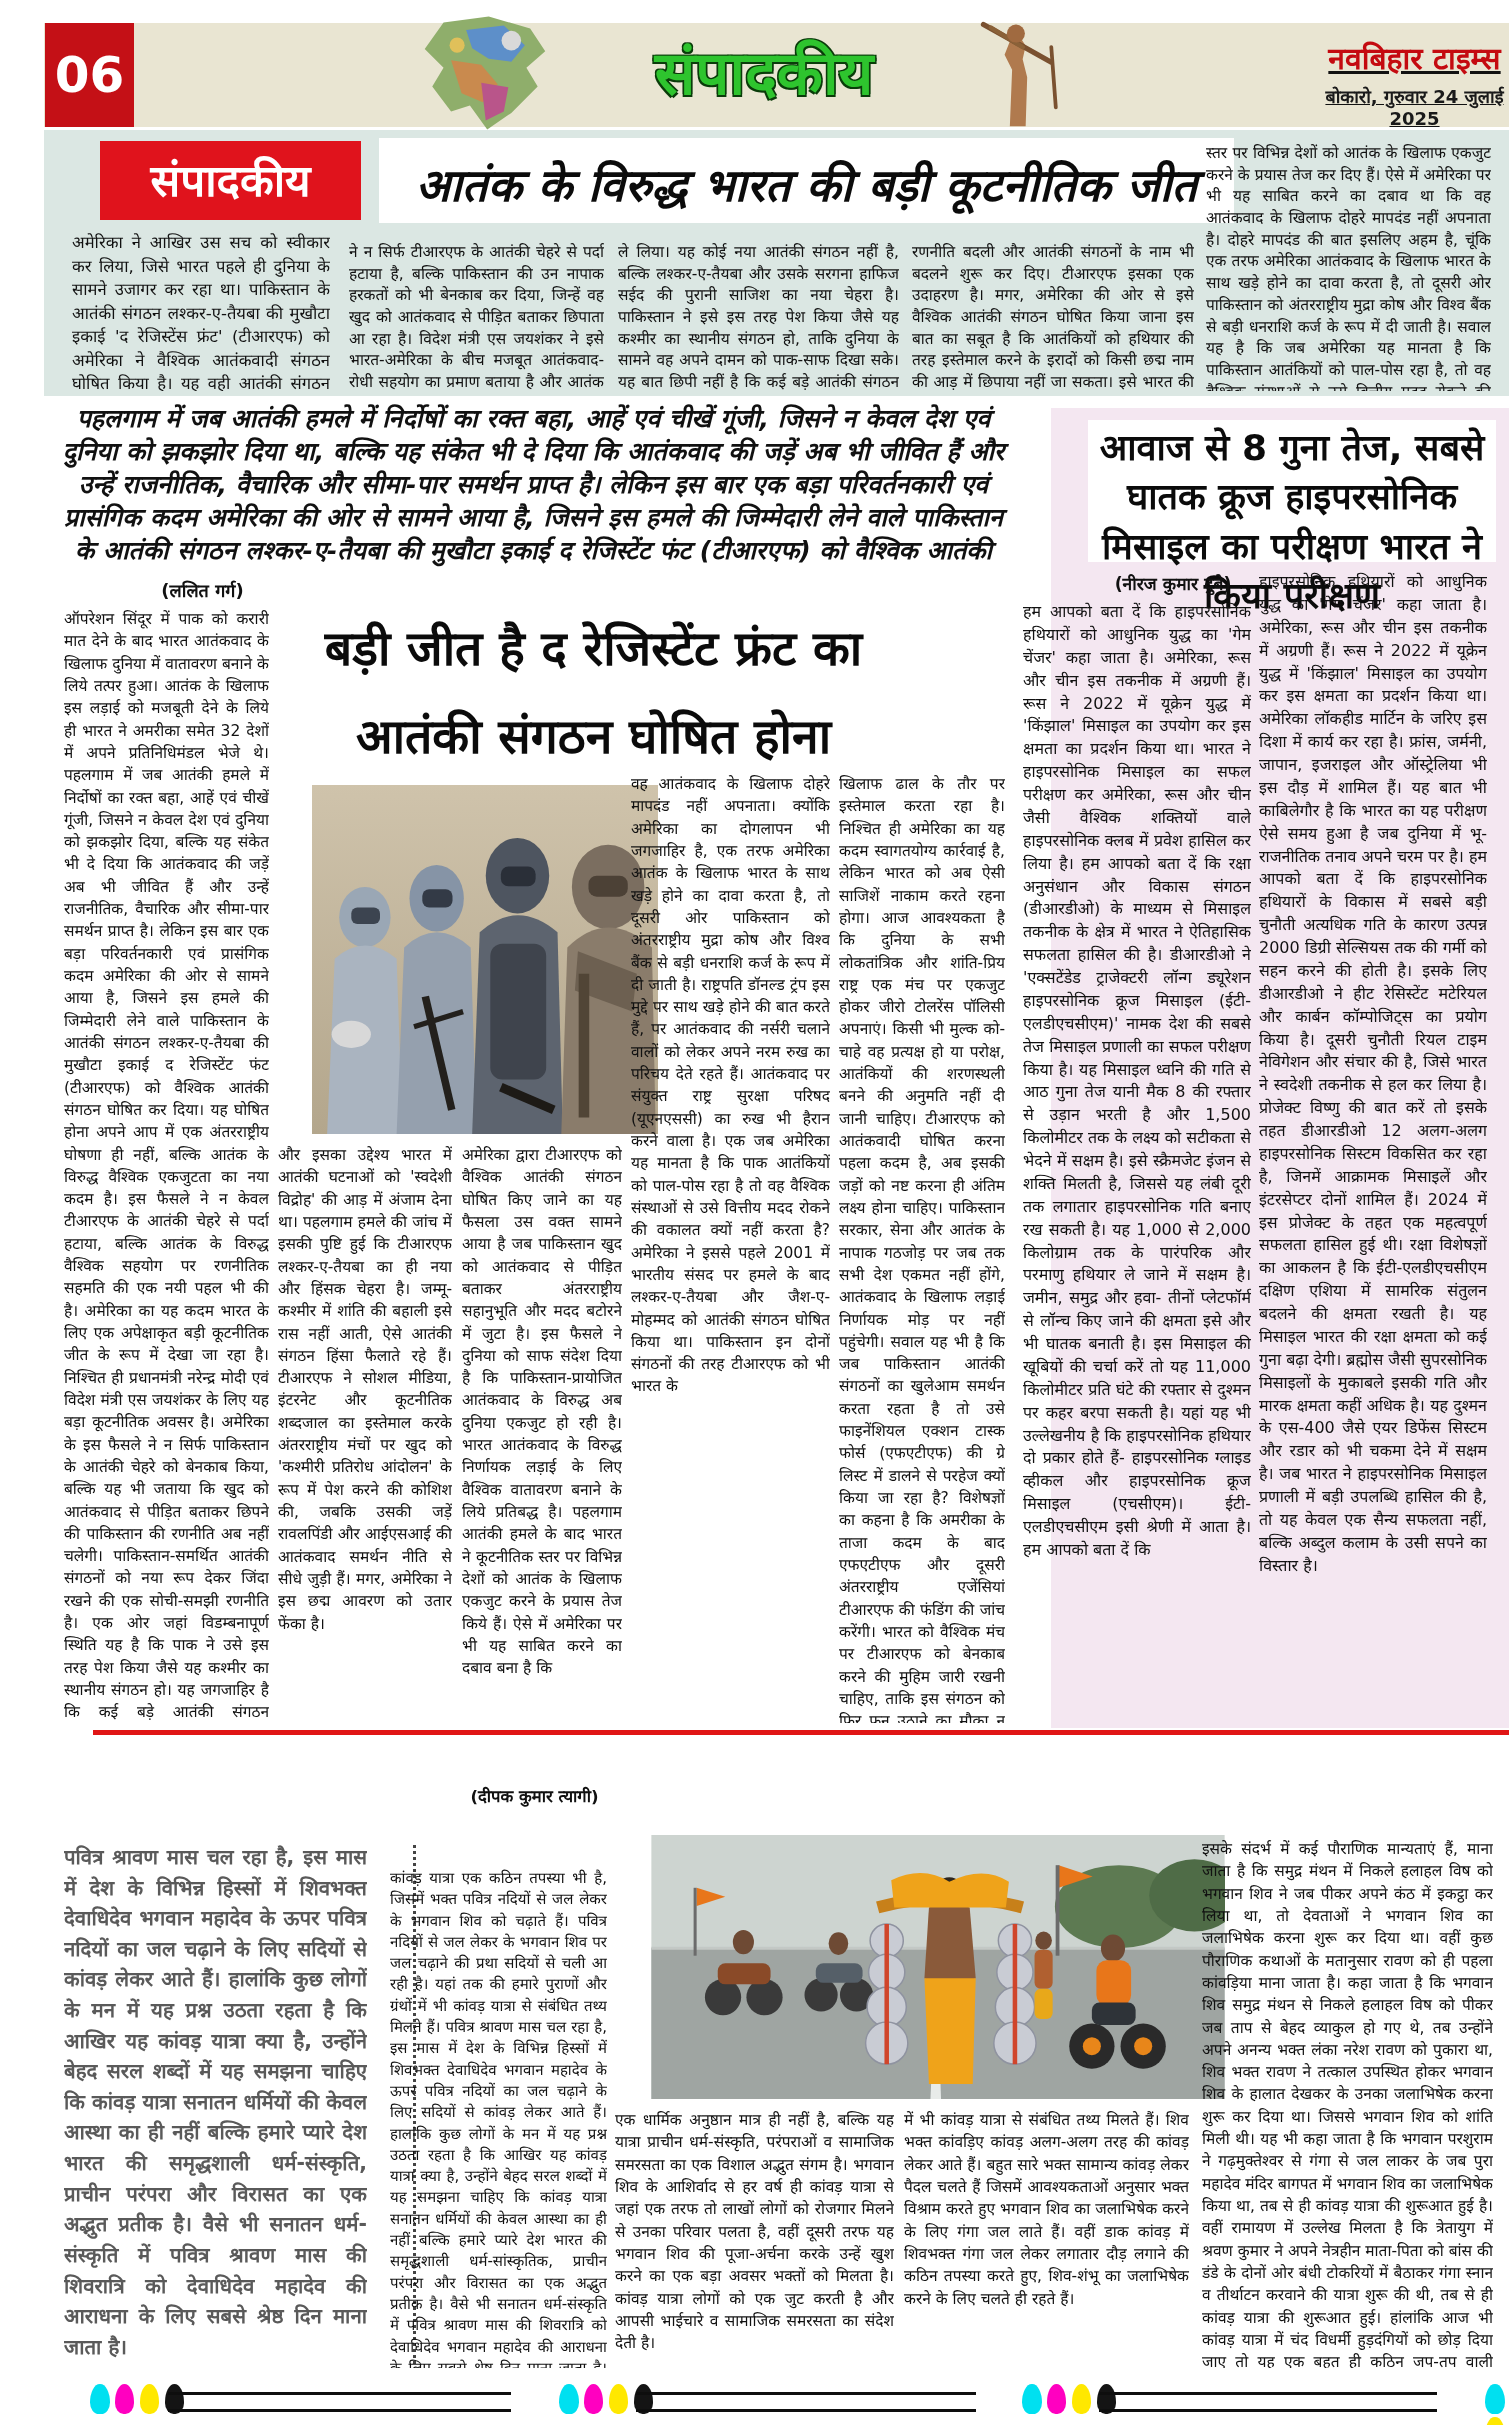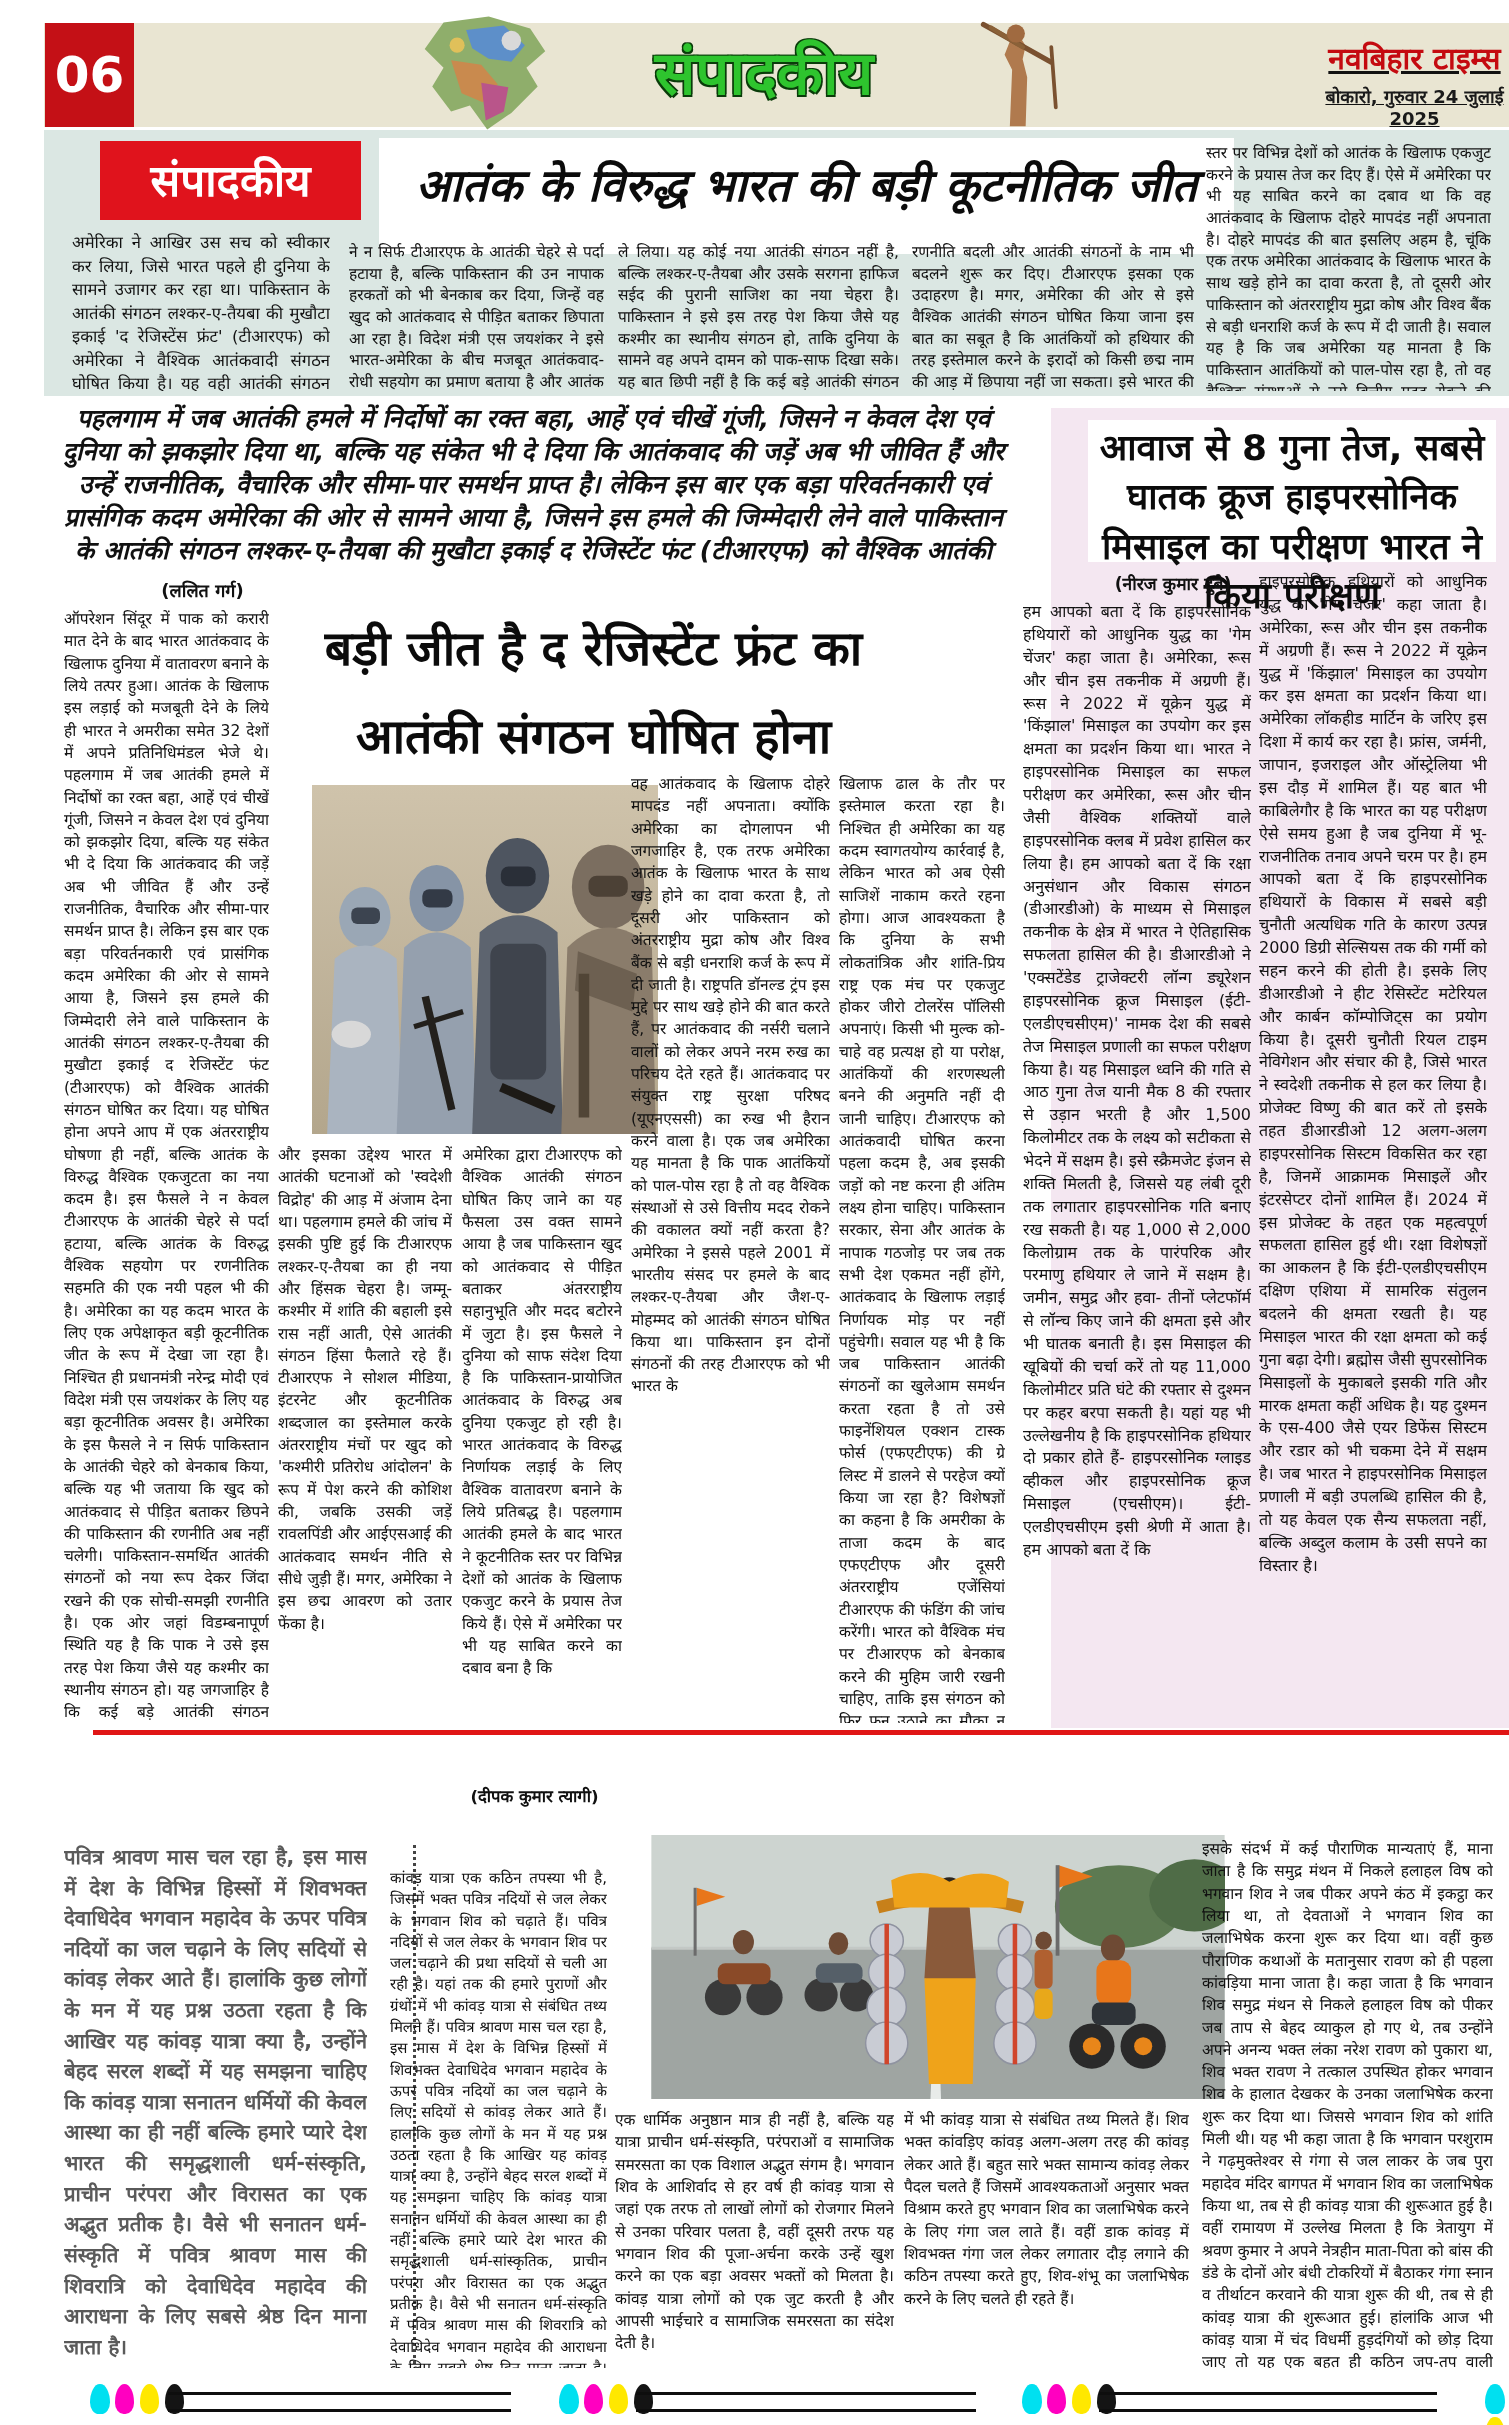--- a/index.html
+++ b/index.html
@@ -61,21 +61,21 @@
 
   <div class="abs" style="left:1276px;top:39px;width:205px;height:75px;text-decoration:underline;">
     <div class="masthead" style="font-size:30px;line-height:39px;">नवबिहार टाइम्स</div>
     <div class="dateline" style="font-size:18px;margin-top:6px;">बोकारो, गुरुवार 24 जुलाई 2025</div>
   </div>
 
   <div class="abs cyan" style="left:7.5px;top:130px;width:1495px;height:266px;"></div>
 
   <div class="abs redbox" style="left:64px;top:141px;width:261px;height:79px;font-size:44px;line-height:79px;">संपादकीय</div>
 
-  <div class="abs whitebox" style="left:343px;top:138px;width:855px;height:116px;">
+  <div class="abs whitebox" style="left:343px;top:138px;width:855px;height:85px;">
     <div class="hl ital" style="font-size:45px;line-height:95px;white-space:nowrap;">आतंक के विरुद्ध भारत की बड़ी कूटनीतिक जीत</div>
   </div>
 
   <div class="col" style="left:72px;top:231px;width:258px;height:160px;font-size:16.6px;line-height:1.42;">अमेरिका ने आखिर उस सच को स्वीकार कर लिया, जिसे भारत पहले ही दुनिया के सामने उजागर कर रहा था। पाकिस्तान के आतंकी संगठन लश्कर-ए-तैयबा की मुखौटा इकाई 'द रेजिस्टेंस फ्रंट' (टीआरएफ) को अमेरिका ने वैश्विक आतंकवादी संगठन घोषित किया है। यह वही आतंकी संगठन है, जिसने पहलगाम में निर्दोष लोगों का खून बहाया। अमेरिका का यह कदम भारत के लिए एक कूटनीतिक जीत के रूप में देखा जा रहा है। यह इस बात का भी सूचक है कि आतंकवाद से निपटने के मोर्चे पर भारत के प्रयास सफल हो रहे हैं। इस फैसले</div>
   <div class="col" style="left:349px;top:242px;width:255px;height:151px;font-size:15.5px;line-height:1.4;">ने न सिर्फ टीआरएफ के आतंकी चेहरे से पर्दा हटाया है, बल्कि पाकिस्तान की उन नापाक हरकतों को भी बेनकाब कर दिया, जिन्हें वह खुद को आतंकवाद से पीड़ित बताकर छिपाता आ रहा है। विदेश मंत्री एस जयशंकर ने इसे भारत-अमेरिका के बीच मजबूत आतंकवाद-रोधी सहयोग का प्रमाण बताया है और आतंक के खिलाफ लड़ाई में वैश्विक सहयोग की जरूरत पर बल दिया है। जम्मू-कश्मीर के पहलगाम में हुए आतंकी हमले की जिम्मेदारी टीआरएफ ने ली थी, लेकिन बाद में भारत और पाकिस्तान के बीच तनाव बढ़ने पर उसने अपना बयान वापस</div>
   <div class="col" style="left:618px;top:242px;width:281px;height:151px;font-size:15.5px;line-height:1.4;">ले लिया। यह कोई नया आतंकी संगठन नहीं है, बल्कि लश्कर-ए-तैयबा और उसके सरगना हाफिज सईद की पुरानी साजिश का नया चेहरा है। पाकिस्तान ने इसे इस तरह पेश किया जैसे यह कश्मीर का स्थानीय संगठन हो, ताकि दुनिया के सामने वह अपने दामन को पाक-साफ दिखा सके। यह बात छिपी नहीं है कि कई बड़े आतंकी संगठन पाकिस्तान की धरती से संचालित किए जा रहे हैं। इनमें लश्कर-ए-तैयबा, जैश-ए-मोहम्मद और हिज्बुल मुजाहिद्दीन प्रमुख हैं। अंतरराष्ट्रीय मंचों पर भी कई बार ये सवाल उठे हैं, उसका नतीजा यह हुआ कि पाकिस्तान ने</div>
   <div class="col" style="left:912px;top:242px;width:282px;height:151px;font-size:15.5px;line-height:1.4;">रणनीति बदली और आतंकी संगठनों के नाम भी बदलने शुरू कर दिए। टीआरएफ इसका एक उदाहरण है। मगर, अमेरिका की ओर से इसे वैश्विक आतंकी संगठन घोषित किया जाना इस बात का सबूत है कि आतंकियों को हथियार की तरह इस्तेमाल करने के इरादों को किसी छद्म नाम की आड़ में छिपाया नहीं जा सकता। इसे भारत की कूटनीतिक ताकत ही कहा जाएगा कि उसने न सिर्फ टीआरएफ को बेनकाब किया, बल्कि दुनिया को यह भी दिखाया कि आतंकवाद के खिलाफ उसका रुख कितना मजबूत है। पहलगाम आतंकी हमले के बाद भारत ने कूटनीतिक</div>
   <div class="col" style="left:1206px;top:143px;width:285px;height:248px;font-size:15.5px;line-height:1.4;">स्तर पर विभिन्न देशों को आतंक के खिलाफ एकजुट करने के प्रयास तेज कर दिए हैं। ऐसे में अमेरिका पर भी यह साबित करने का दबाव था कि वह आतंकवाद के खिलाफ दोहरे मापदंड नहीं अपनाता है। दोहरे मापदंड की बात इसलिए अहम है, चूंकि एक तरफ अमेरिका आतंकवाद के खिलाफ भारत के साथ खड़े होने का दावा करता है, तो दूसरी ओर पाकिस्तान को अंतरराष्ट्रीय मुद्रा कोष और विश्व बैंक से बड़ी धनराशि कर्ज के रूप में दी जाती है। सवाल यह है कि जब अमेरिका यह मानता है कि पाकिस्तान आतंकियों को पाल-पोस रहा है, तो वह वैश्विक संस्थाओं से उसे वित्तीय मदद रोकने की वकालत क्यों नहीं करता है? बहरहाल, भारत आतंकवाद को कतई बर्दाश्त नहीं करने की नीति पर चल रहा है और अब समय आ गया है कि दुनिया के तमाम देश इस लड़ाई में भारत के साथ आएं तथा दोहरे मापदंड त्याग कर आतंकवाद की जड़ों पर प्रहार करें।</div>
 
   <div class="col ital" style="left:57px;top:402px;width:953px;height:166px;font-size:25px;line-height:1.32;font-weight:bold;text-align:center;">पहलगाम में जब आतंकी हमले में निर्दोषों का रक्त बहा, आहें एवं चीखें गूंजी, जिसने न केवल देश एवं दुनिया को झकझोर दिया था, बल्कि यह संकेत भी दे दिया कि आतंकवाद की जड़ें अब भी जीवित हैं और उन्हें राजनीतिक, वैचारिक और सीमा-पार समर्थन प्राप्त है। लेकिन इस बार एक बड़ा परिवर्तनकारी एवं प्रासंगिक कदम अमेरिका की ओर से सामने आया है, जिसने इस हमले की जिम्मेदारी लेने वाले पाकिस्तान के आतंकी संगठन लश्कर-ए-तैयबा की मुखौटा इकाई द रेजिस्टेंट फंट (टीआरएफ) को वैश्विक आतंकी संगठन घोषित कर दिया, इस तरह टीआरएफ की पहचान और आतंक के विरुद्ध वैश्विक एकजुटता का नया अध्याय लिखा गया है।</div>

